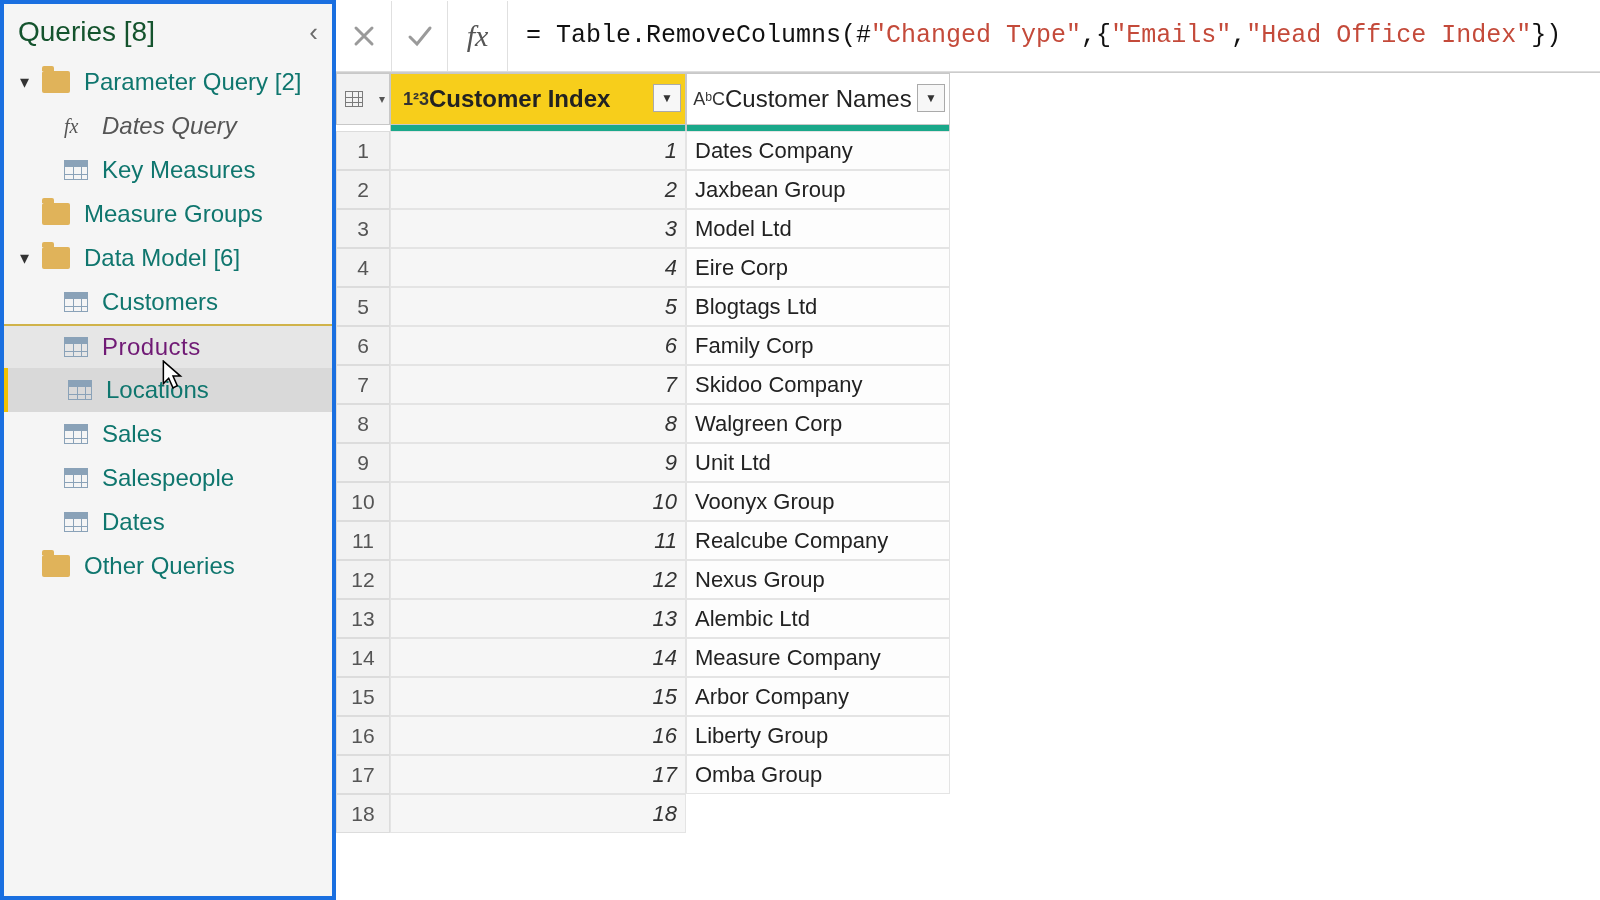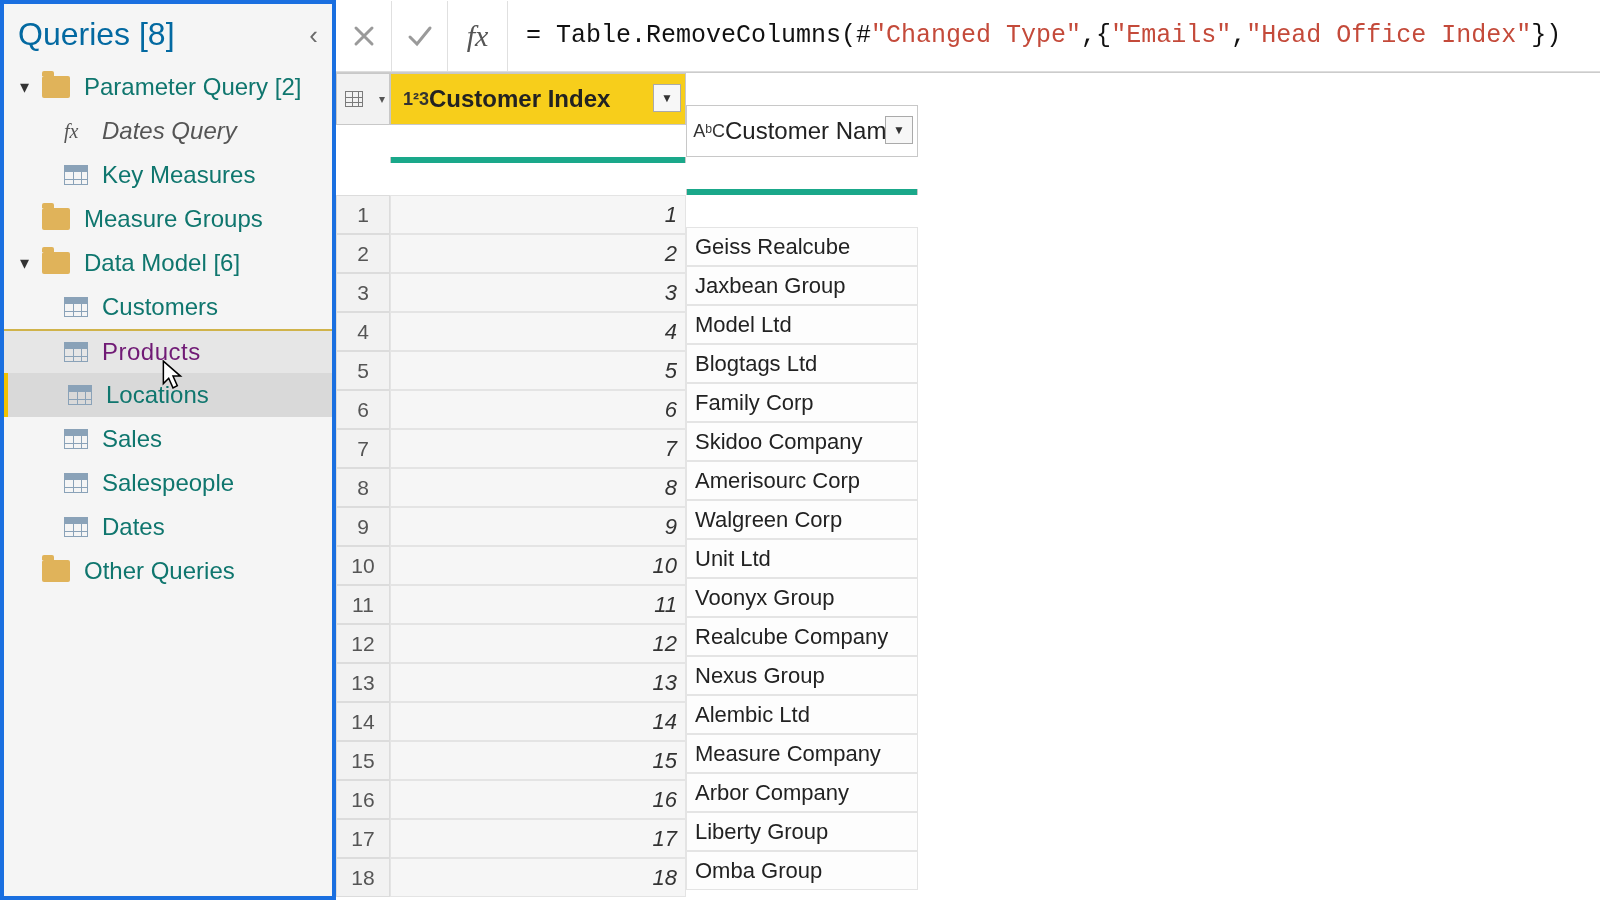--- a/index.html
+++ b/index.html
@@ -25,22 +25,22 @@
     padding: 6px 0 0 0;
     position: relative;
   }
   .sidebar-header {
     display: flex;
     align-items: center;
     justify-content: space-between;
     padding: 6px 14px 12px 14px;
   }
   .sidebar-title {
-    font-size: 32px;
-    color: #0369a1;
+    font-size: 28px;
+    color: #14532d;
   }
   .collapse-btn {
     font-size: 26px;
     color: #6a6a6a;
     cursor: pointer;
     line-height: 1;
     user-select: none;
   }
   .tree {
     font-size: 24px;
@@ -248,21 +248,21 @@
     height: 39px;
     border: 1px solid #e4e4e4;
     padding: 0 8px;
     font-size: 22px;
     display: flex;
     align-items: center;
     background: #fdfdfd;
   }
   .cell.num { justify-content: flex-end; font-style: italic; color: #333; background:#f6f6f6;}
   .col-index { width: 296px; }
-  .col-names { width: 232px; margin-top: 32px; }
+  .col-names { width: 264px; }
   
   .cursor {
     position: absolute;
     left: 158px; top: 356px;
     width: 22px; height: 30px;
     pointer-events: none;
     z-index: 50;
   }
   .cursor svg { width: 100%; height: 100%; }
 </style>
@@ -421,27 +421,27 @@
           <div class="cell num">11</div>
           <div class="cell num">12</div>
           <div class="cell num">13</div>
           <div class="cell num">14</div>
           <div class="cell num">15</div>
           <div class="cell num">16</div>
           <div class="cell num">17</div>
           <div class="cell num">18</div>
         </div>
       <div class="data-col col-names" id="col-names">
-          <div class="cell">Geiss Realcube</div>
+          <div class="cell">Dates Company</div>
           <div class="cell">Jaxbean Group</div>
           <div class="cell">Model Ltd</div>
+          <div class="cell">Eire Corp</div>
           <div class="cell">Blogtags Ltd</div>
           <div class="cell">Family Corp</div>
           <div class="cell">Skidoo Company</div>
-          <div class="cell">Amerisourc Corp</div>
           <div class="cell">Walgreen Corp</div>
           <div class="cell">Unit Ltd</div>
           <div class="cell">Voonyx Group</div>
           <div class="cell">Realcube Company</div>
           <div class="cell">Nexus Group</div>
           <div class="cell">Alembic Ltd</div>
           <div class="cell">Measure Company</div>
           <div class="cell">Arbor Company</div>
           <div class="cell">Liberty Group</div>
           <div class="cell">Omba Group</div>

